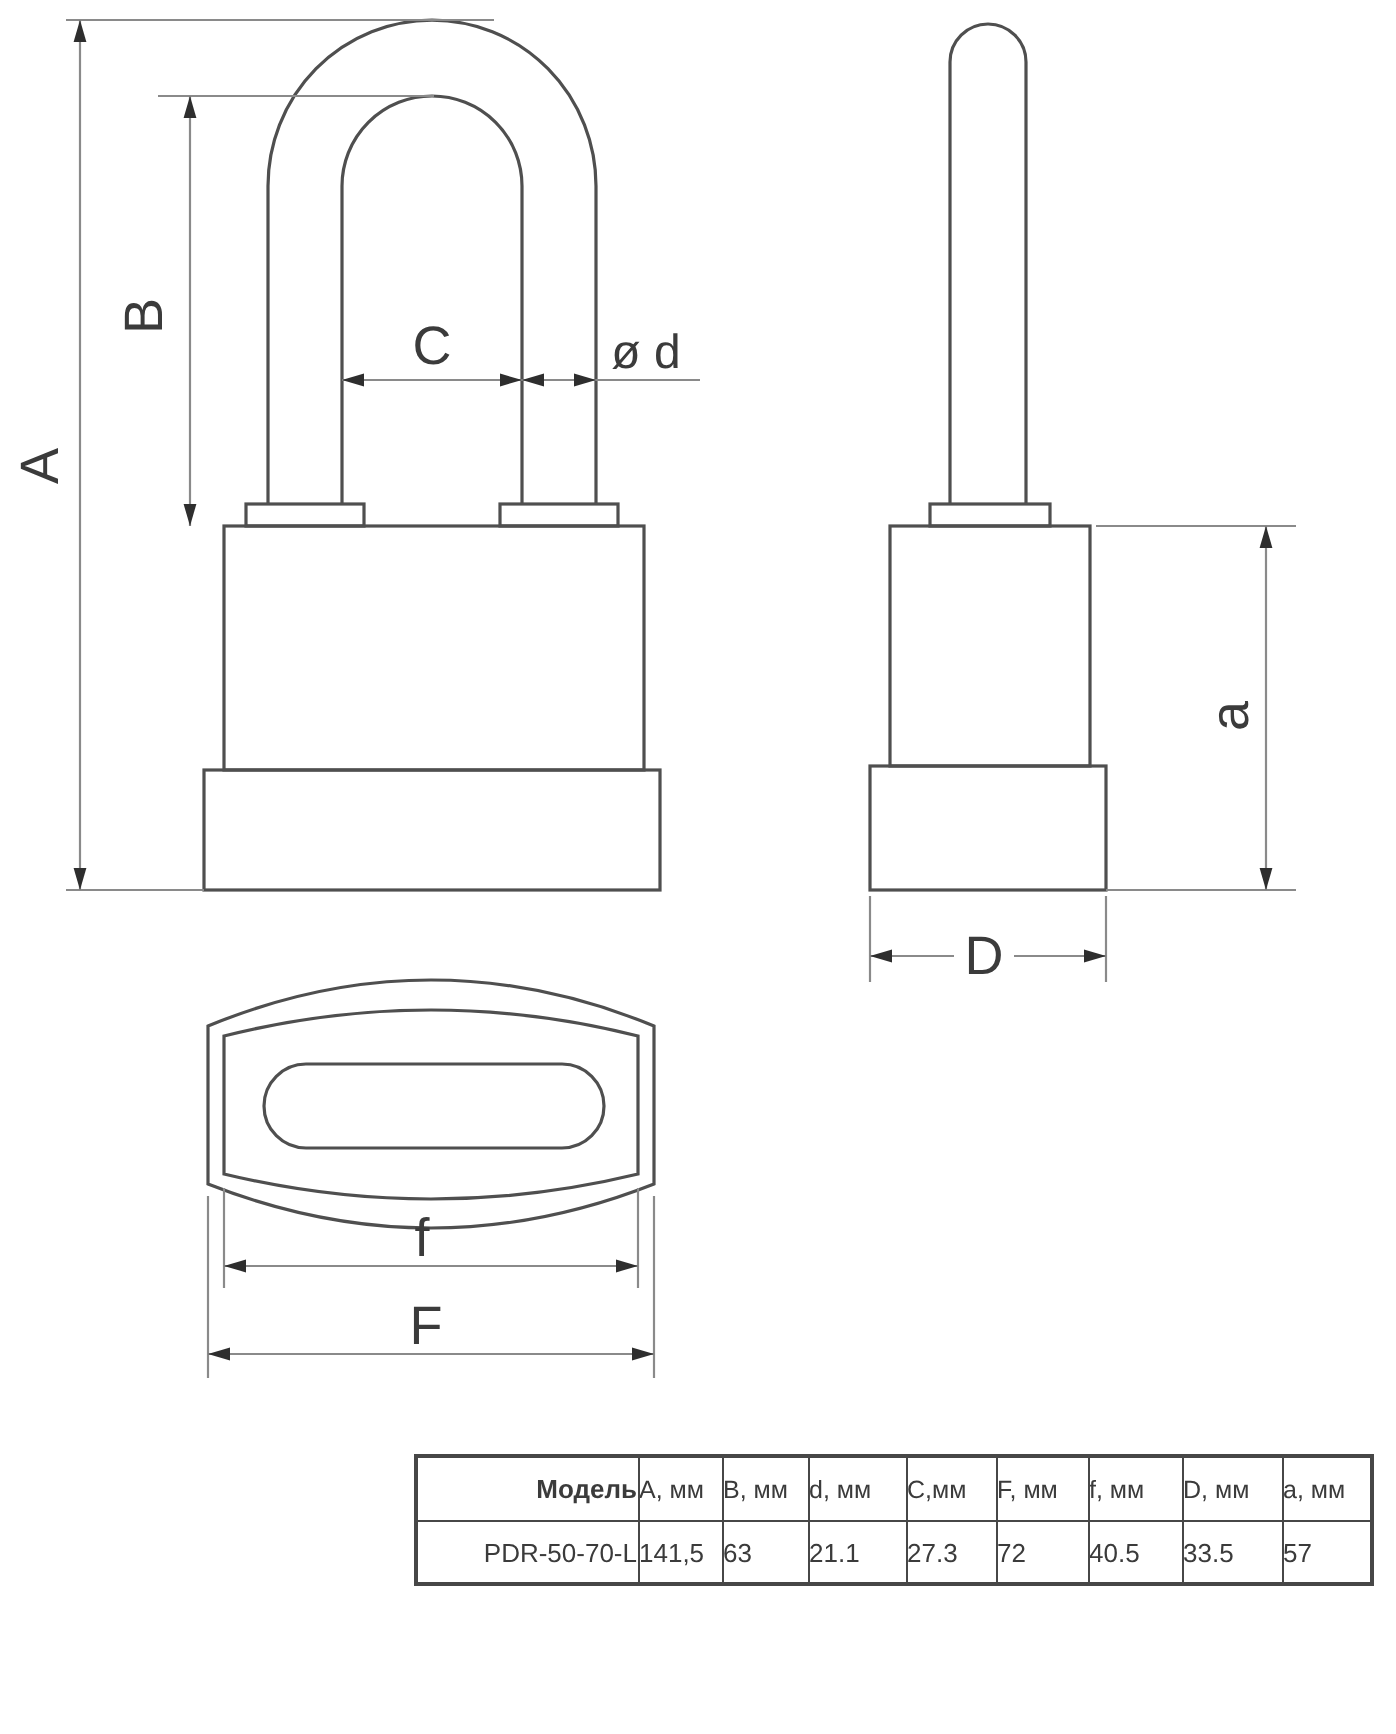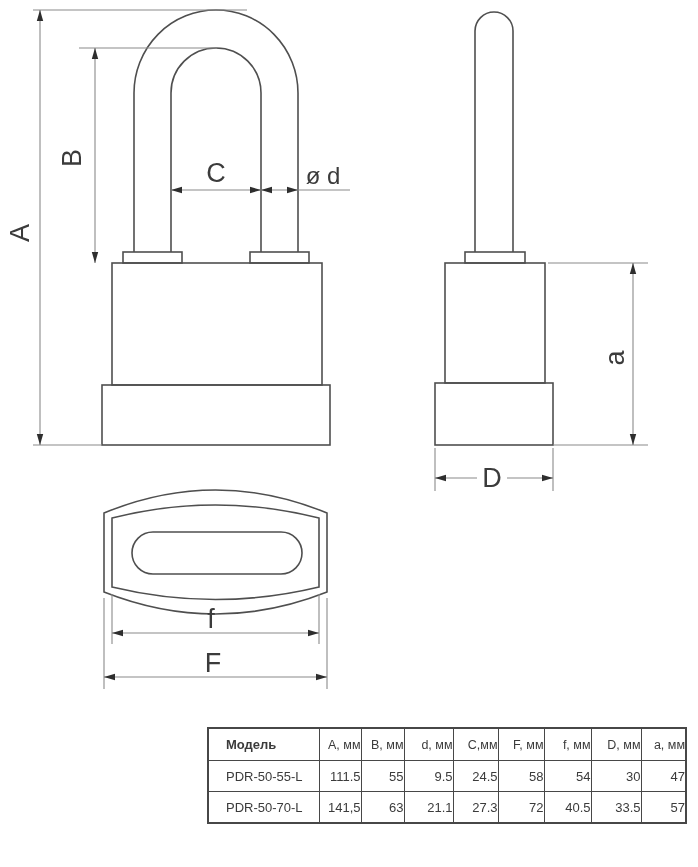--- a/index.html
+++ b/index.html
@@ -23,25 +23,25 @@
   svg text.dim-label-sm{font-size:24px;fill:var(--text-color);}
 
   table.dims{
     position:absolute;left:207px;top:727px;width:478px;
     border-collapse:collapse;table-layout:fixed;
     color:var(--text-color);background:#fff;
     border:2px solid var(--table-line);
   }
   table.dims th,table.dims td{
     border:1px solid var(--table-line);
-    font-size:13px;font-weight:normal;text-align:right;
+    font-size:13px;font-weight:normal;text-align:left;
     padding:0;height:30px;white-space:nowrap;overflow:hidden;
   }
   table.dims thead th{height:31px;font-size:12.5px;}
-  table.dims .model{text-align:left;padding-left:17px;}
+  table.dims .model{text-align:right;padding-left:17px;}
   table.dims thead th.model{font-weight:bold;font-size:13px;}
 </style>
 </head>
 <body>
 
 <svg class="stage" width="698" height="710" viewBox="0 0 698 710">
 
   <g>
 
     <path class="shape" d="M134,252 L134,93 A82,83 0 0 1 298,93 L298,252"></path>
@@ -140,31 +140,20 @@
       <th>d, мм</th>
       <th>C,мм</th>
       <th>F, мм</th>
       <th>f, мм</th>
       <th>D, мм</th>
       <th>a, мм</th>
     </tr>
   </thead>
   <tbody>
     <tr>
-      <td class="model">PDR-50-55-L</td>
-      <td>111.5</td>
-      <td>55</td>
-      <td>9.5</td>
-      <td>24.5</td>
-      <td>58</td>
-      <td>54</td>
-      <td>30</td>
-      <td>47</td>
-    </tr>
-    <tr>
       <td class="model">PDR-50-70-L</td>
       <td>141,5</td>
       <td>63</td>
       <td>21.1</td>
       <td>27.3</td>
       <td>72</td>
       <td>40.5</td>
       <td>33.5</td>
       <td>57</td>
     </tr>

